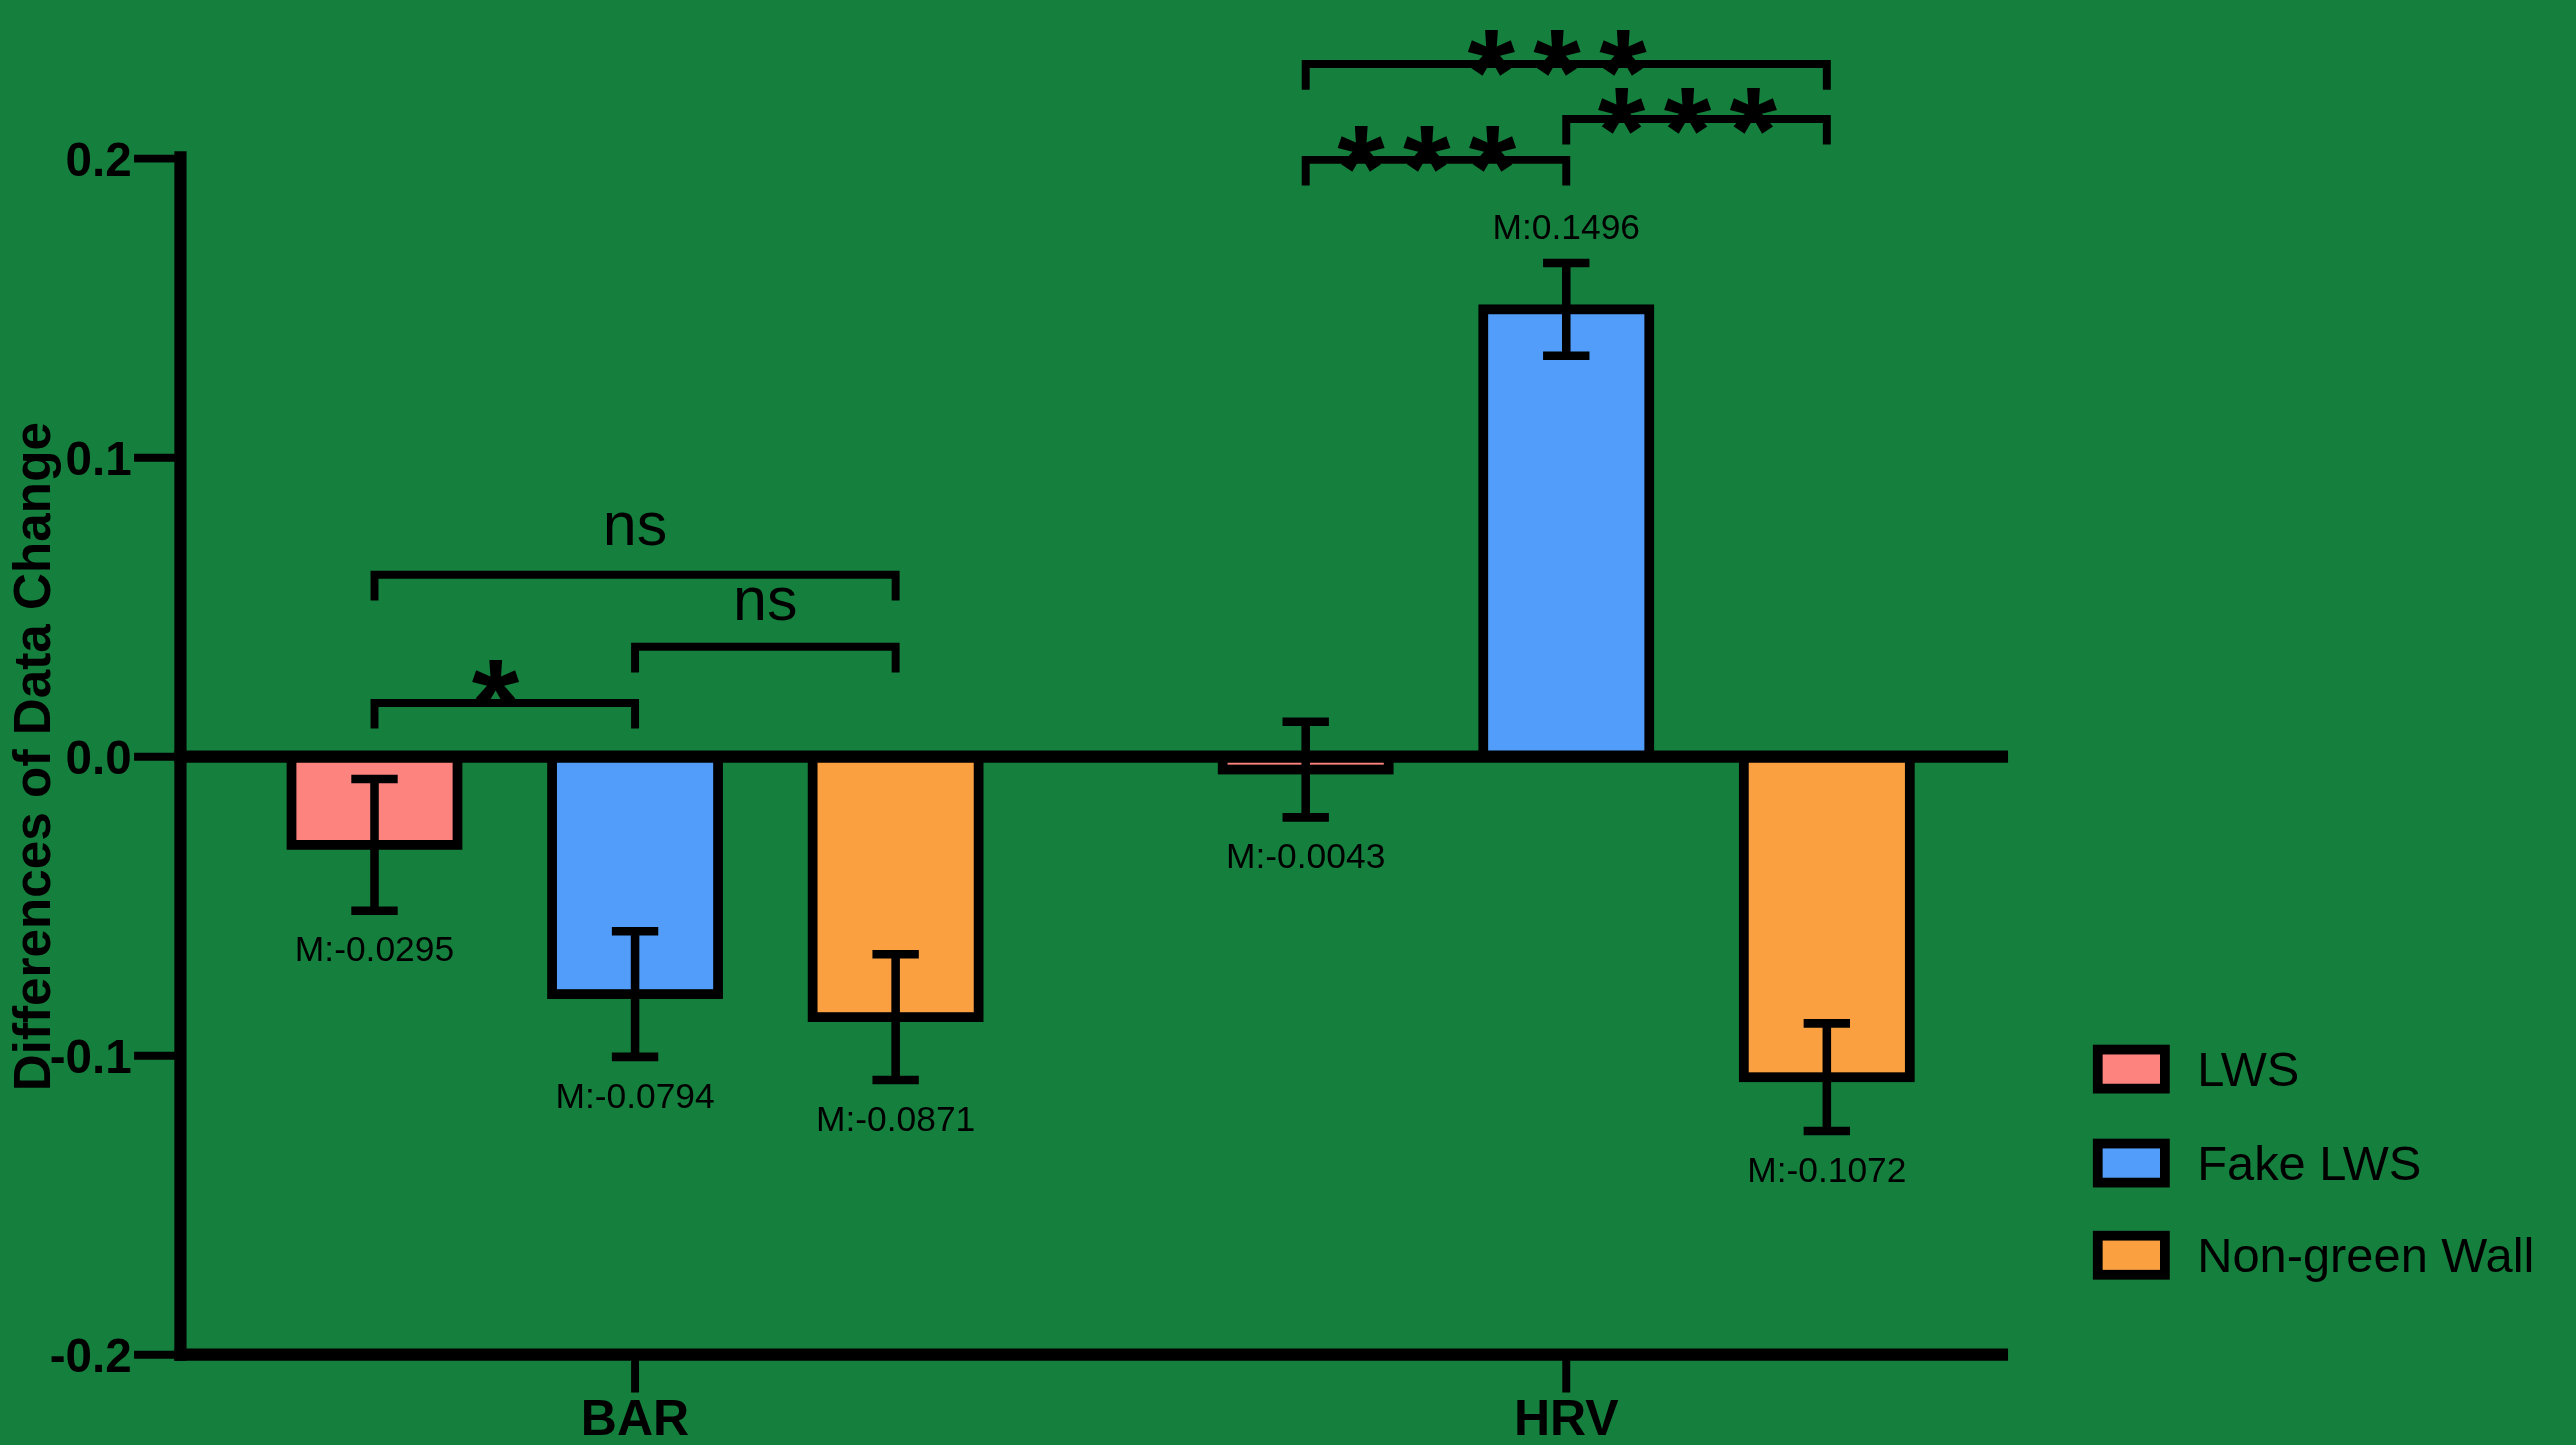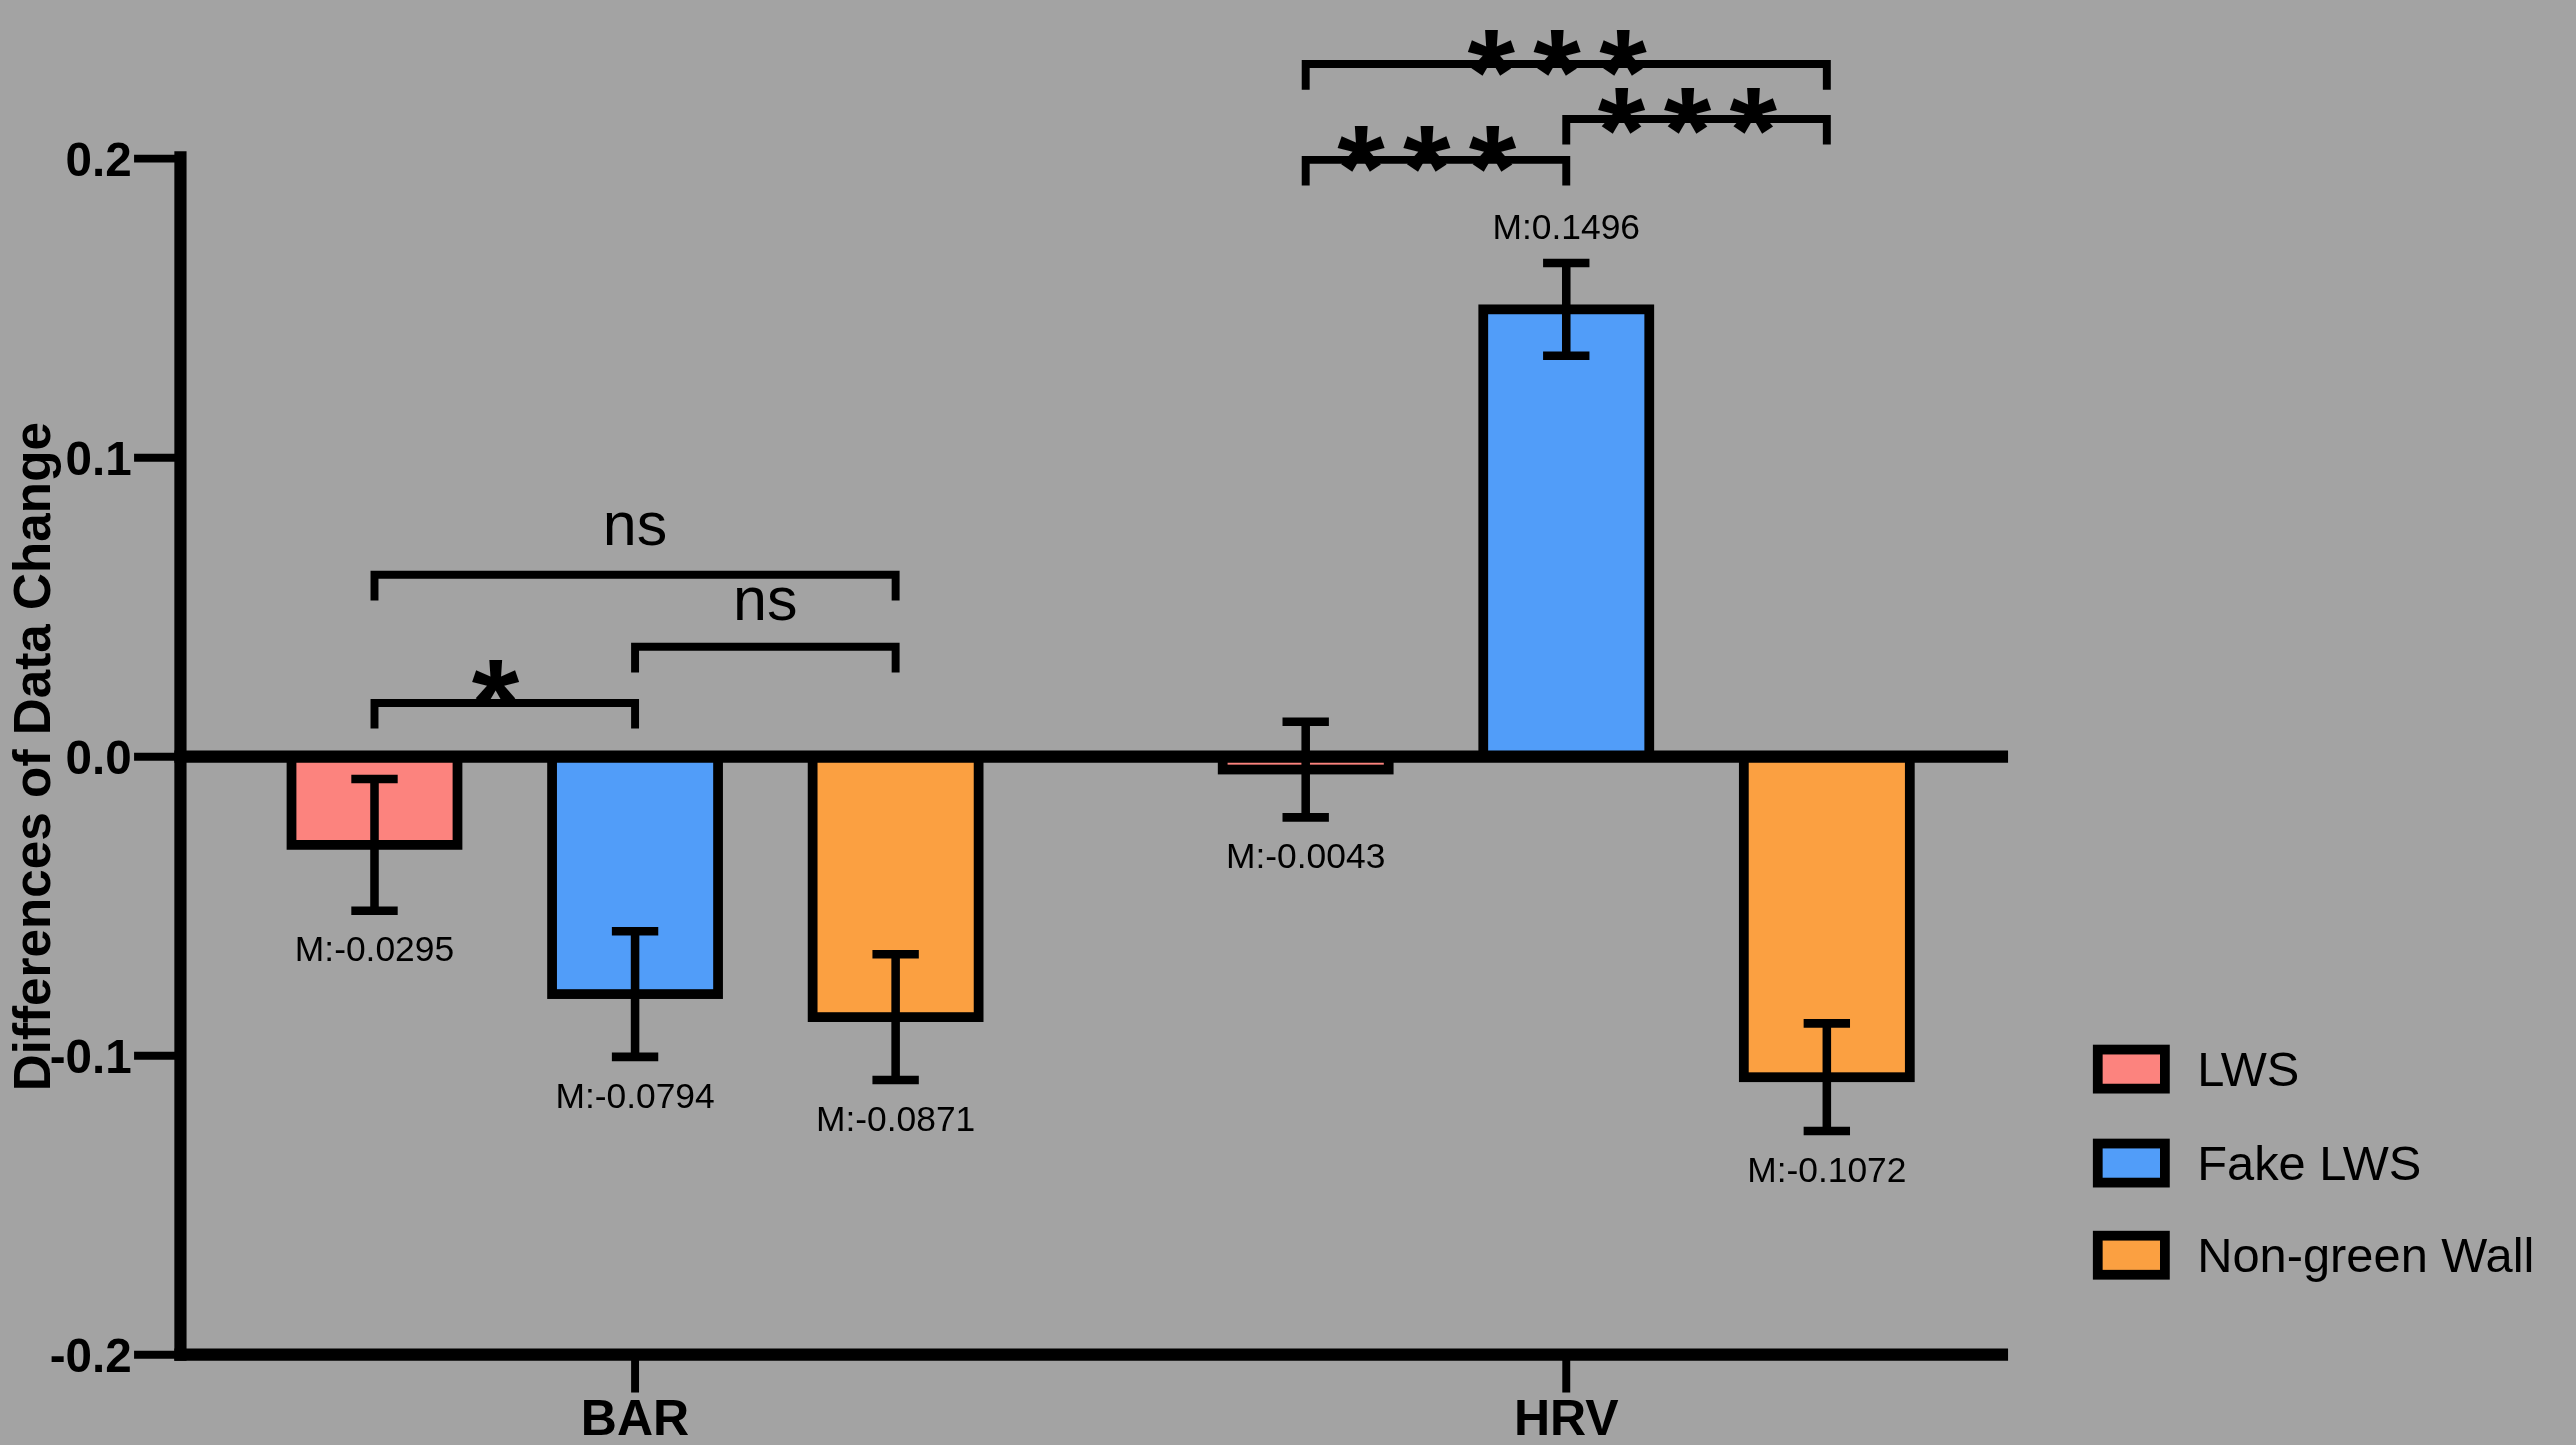--- a/index.html
+++ b/index.html
@@ -1,16 +1,16 @@
 <!DOCTYPE html>
 <html style="font-size:9.8px"><head>
 <meta charset="utf-8">
 <style>
   html,body{margin:0;padding:0;background:#ffffff;}
-  .stage{position:relative;width:2576px;height:1445px;background:#a3a3a3;overflow:hidden;}
+  .stage{position:relative;width:2576px;height:1445px;background:#15803d;overflow:hidden;}
   svg{display:block;}
   text{font-family:"Liberation Sans","DejaVu Sans",sans-serif;fill:#000000;}
 </style>
 </head>
 <body>
 
 <div class="stage">
   <svg id="chart" width="2576" height="1445" viewBox="0 0 4220 2368" xmlns="http://www.w3.org/2000/svg">
     <g id="g-bars">
         <rect x="477" y="1240" width="272" height="144.54999999999995" fill="#FC837E" stroke="#000000" stroke-width="16"></rect>

